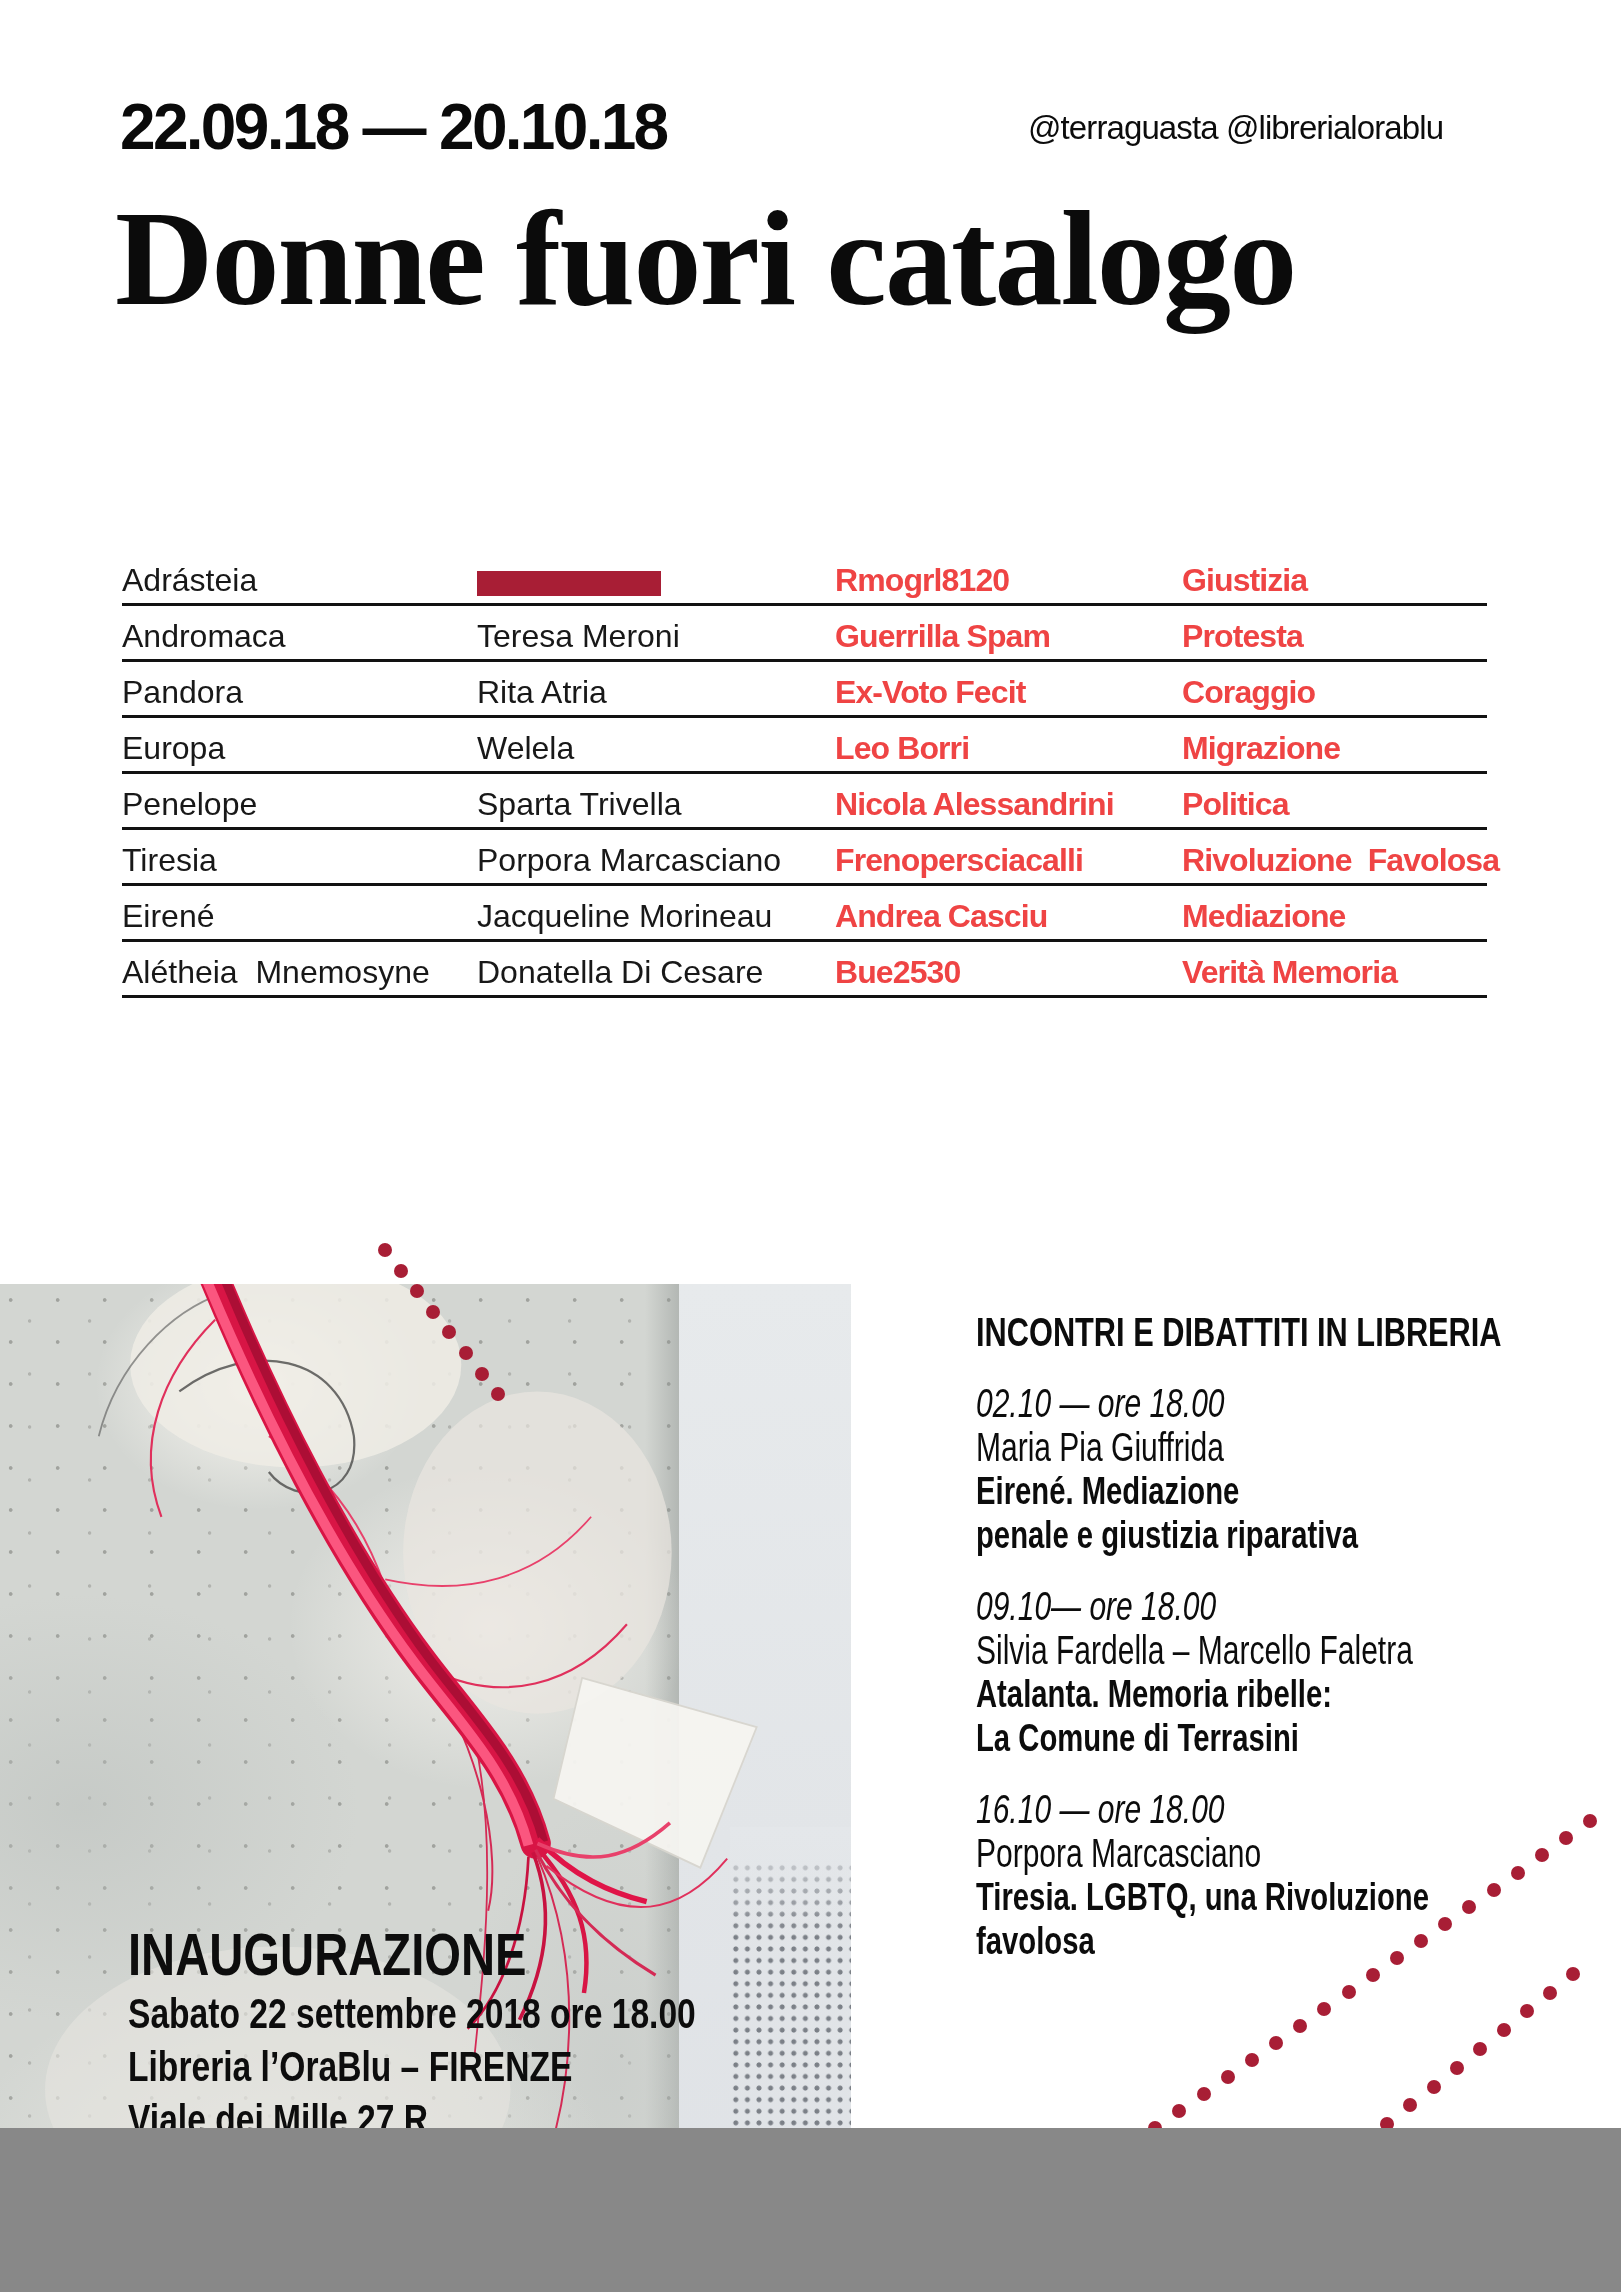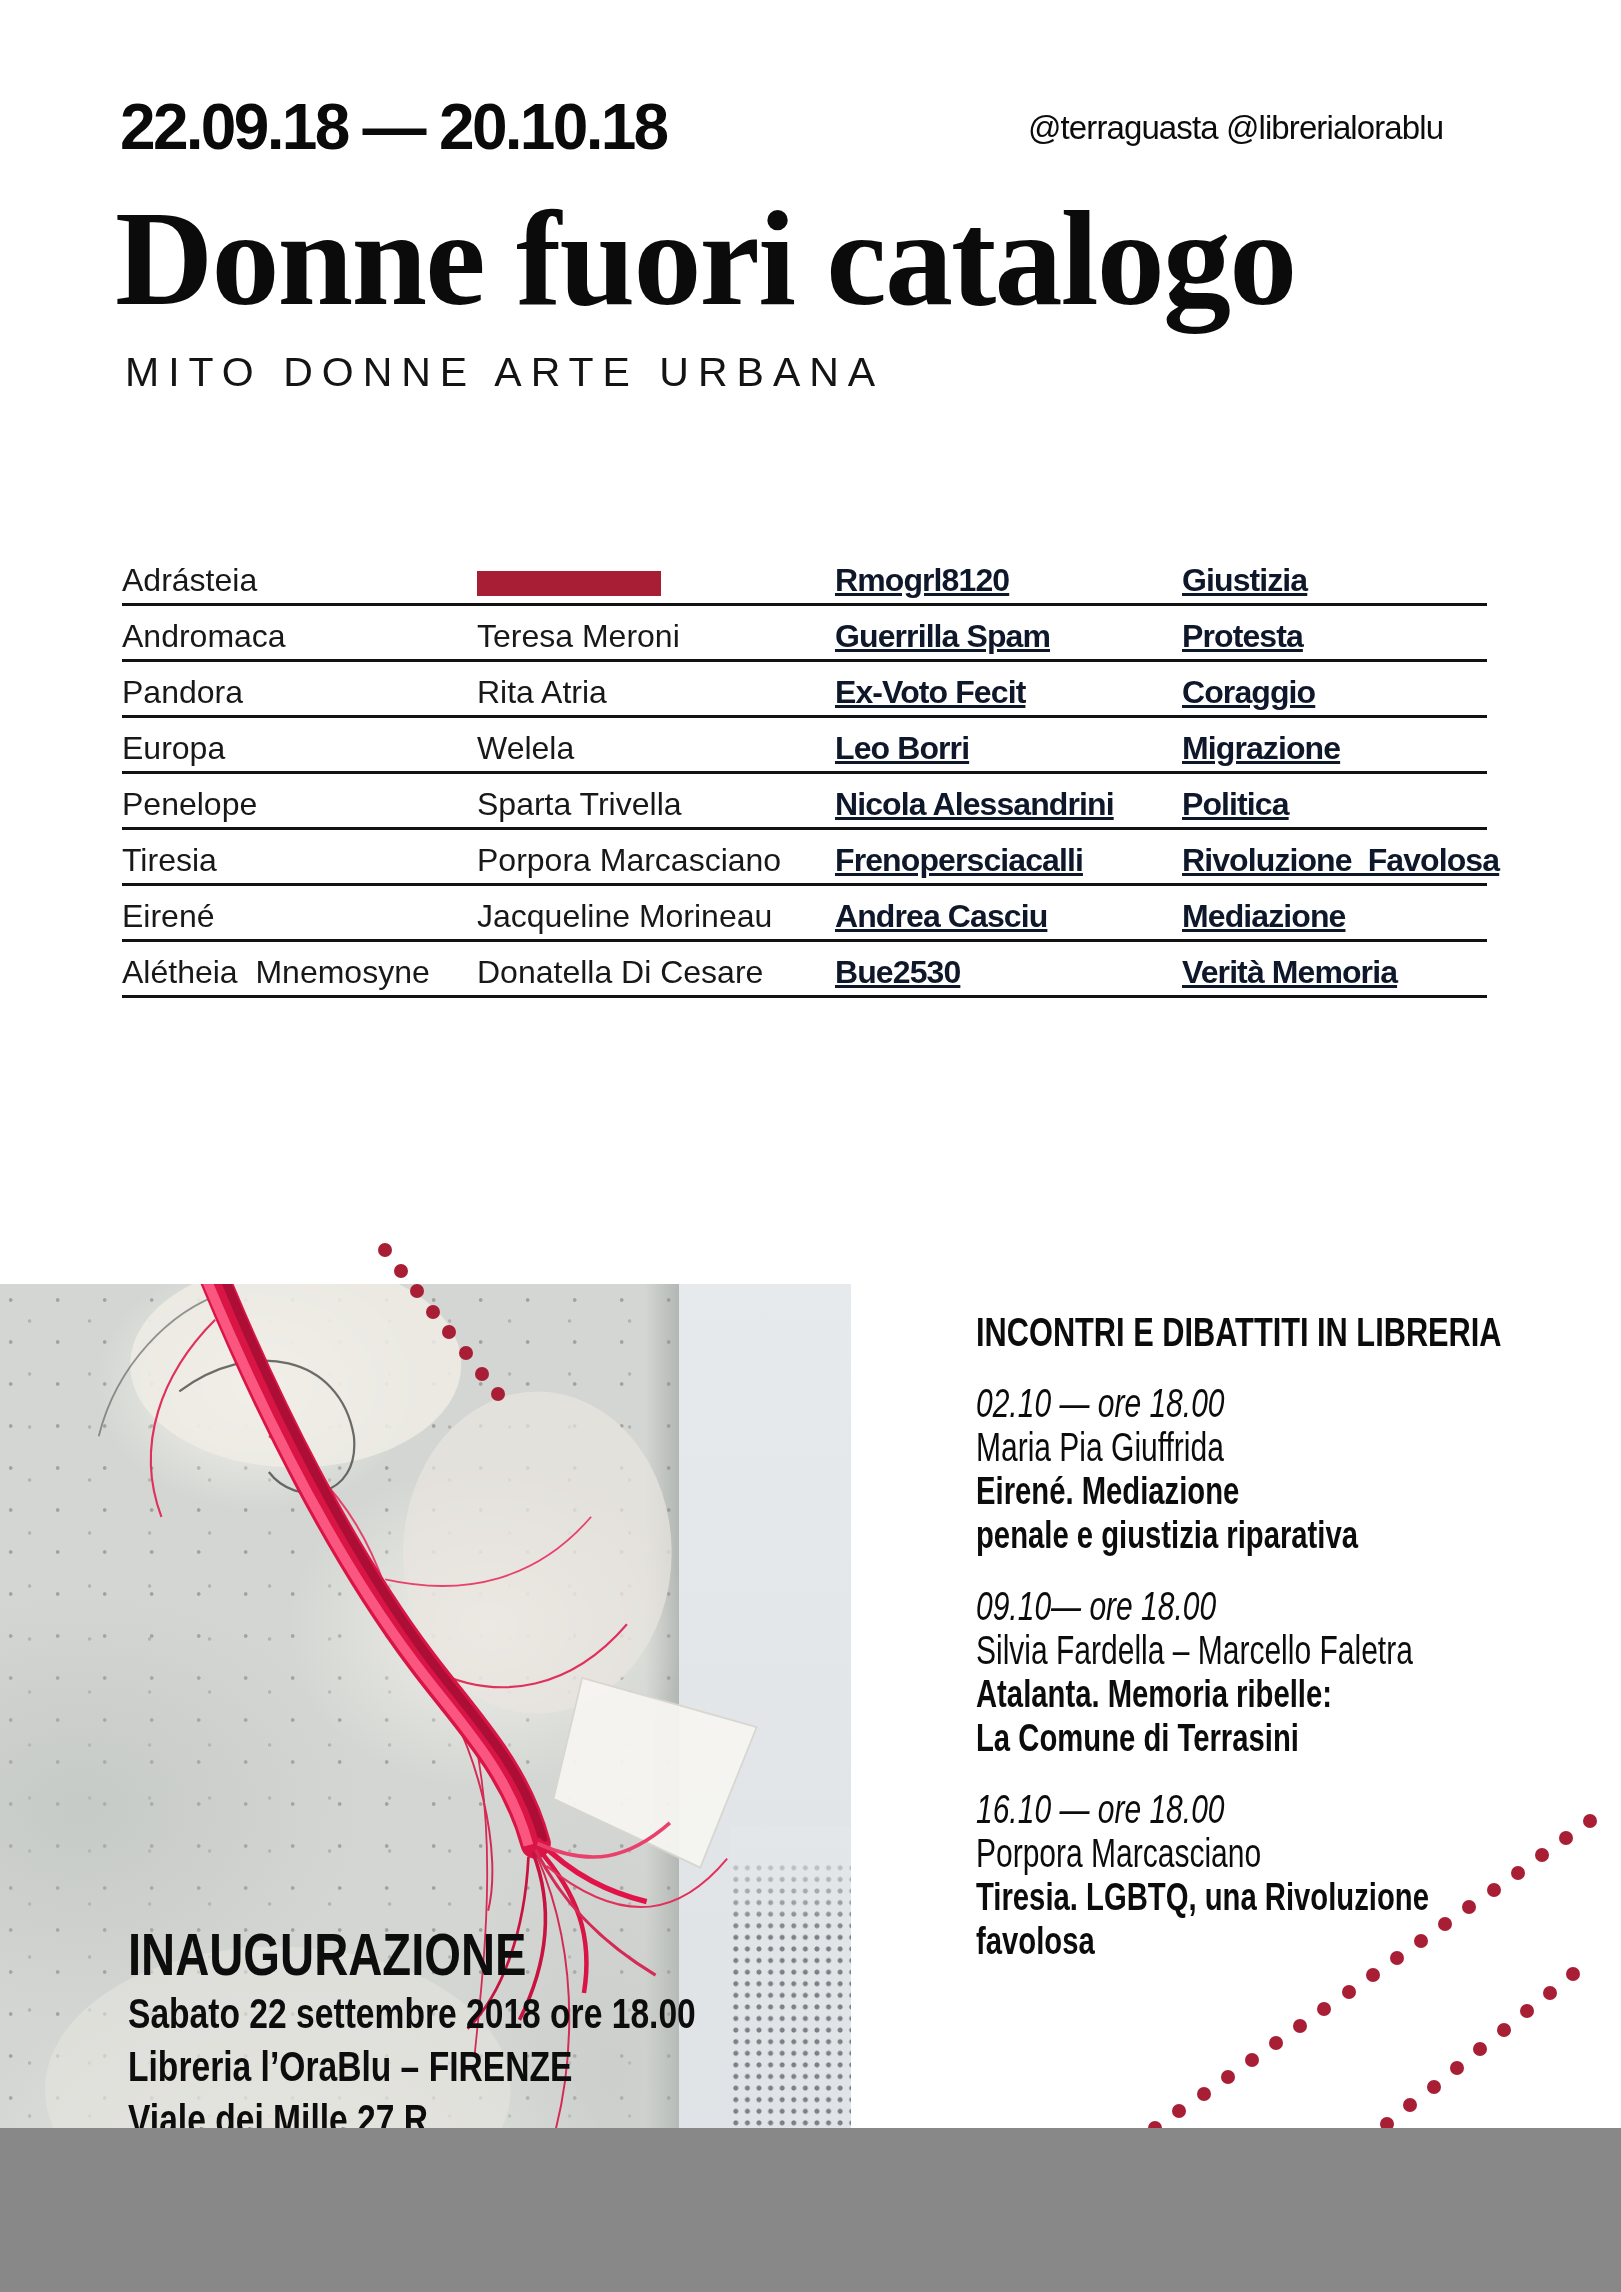--- a/index.html
+++ b/index.html
@@ -15,21 +15,21 @@
   .handles{left:1028px; top:109px; font-size:33px; letter-spacing:-0.9px; color:#0c0c0c; z-index:4;}
   .title{left:115px; top:184px; font-family:"Liberation Serif", serif; font-weight:700;
          font-size:136px; letter-spacing:-1.8px; line-height:1.1; color:#0b0b0b; z-index:4; white-space:nowrap;}
   .subtitle{left:125px; top:349px; font-size:41px; letter-spacing:9px; color:#141414; z-index:4; white-space:nowrap;}
 
   
   .table{left:122px; top:550px; width:1365px; z-index:4;}
   .trow{height:56px; box-sizing:border-box; border-bottom:3.6px solid #121212;
         display:grid; grid-template-columns:355px 358px 347px 1fr; align-items:end;}
   .tcell{font-size:32px; padding-bottom:4.5px; white-space:pre; color:#181818;}
-  .tcell.strong{font-weight:700; letter-spacing:-0.9px; color:#0f172a;text-decoration:underline;}
+  .tcell.strong{font-weight:700; letter-spacing:-0.9px; color:#ef4444;}
   .redbar{width:184px; height:25px; margin-bottom:2.7px; background:#a81e35;}
 
   
   .photo{left:0; top:1284px; width:851px; height:1008px; z-index:1;}
   .slab{position:absolute; left:0; top:0; width:679px; height:1008px;
     background-color:#d3d6d2;
     background-image:
       radial-gradient(ellipse 233px 179px at 38% 10%, rgba(252,250,244,.95), rgba(252,250,244,0) 70%),
       radial-gradient(ellipse 287px 233px at 72% 34%, rgba(246,244,239,.85), rgba(246,244,239,0) 70%),
       radial-gradient(ellipse 385px 296px at 12% 52%, rgba(186,191,188,.5), rgba(186,191,188,0) 72%),
@@ -69,21 +69,20 @@
   .dot{position:absolute; border-radius:50%; background:#a81e35; z-index:6;}
 </style>
 </head>
 <body>
 
 <div class="poster">
 
   <div class="abs dates">22.09.18 — 20.10.18</div>
   <div class="abs handles">@terraguasta @librerialorablu</div>
   <div class="abs title">Donne fuori catalogo</div>
-  <div class="abs subtitle">MITO DONNE ARTE URBANA</div>
 
   <div class="abs table">
     <div class="trow">
       <div class="tcell">Adrásteia</div>
       <div class="tcell"><div class="redbar accent-bg" style="background: rgb(168, 30, 53);"></div></div>
       <div class="tcell strong">Rmogrl8120</div>
       <div class="tcell strong">Giustizia</div>
     </div>
     <div class="trow">
       <div class="tcell">Andromaca</div>

